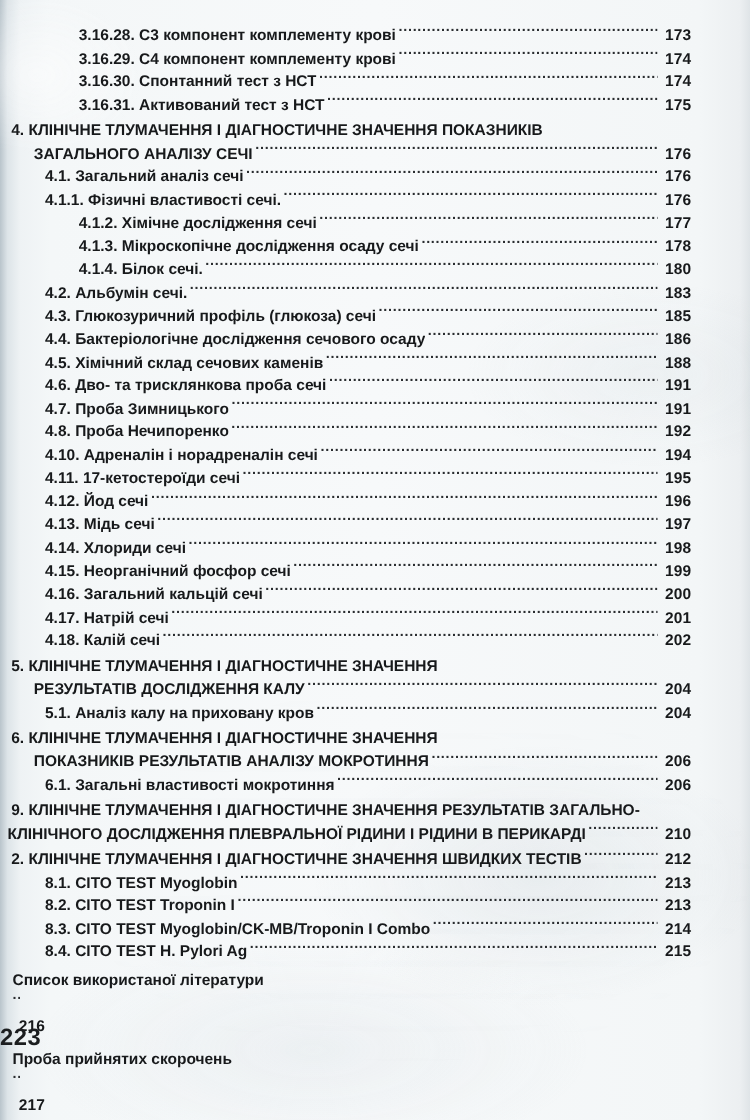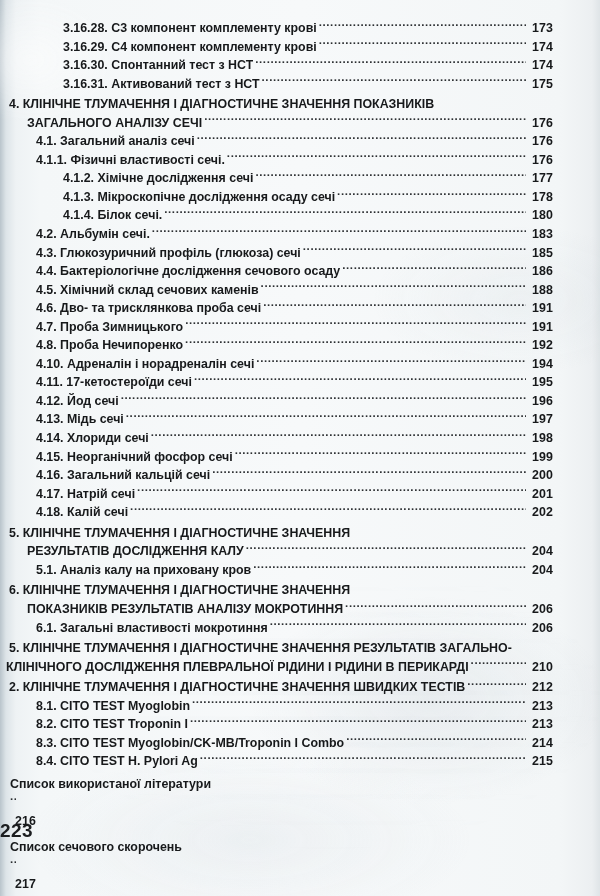--- a/index.html
+++ b/index.html
@@ -306,21 +306,21 @@
         <span class="label">ПОКАЗНИКІВ РЕЗУЛЬТАТІВ АНАЛІЗУ МОКРОТИННЯ</span>
         <span class="leader"></span>
         <span class="pageno">206</span>
       </div>
       <div class="row lvl-sub1">
         <span class="label">6.1. Загальні властивості мокротиння</span>
         <span class="leader"></span>
         <span class="pageno">206</span>
       </div>
       <div class="row lvl-sec noleader gap-top">
-        <span class="label">5. КЛІНІЧНЕ ТЛУМАЧЕННЯ І ДІАГНОСТИЧНЕ ЗНАЧЕННЯ РЕЗУЛЬТАТІВ ЗАГАЛЬНО-</span>
+        <span class="label">9. КЛІНІЧНЕ ТЛУМАЧЕННЯ І ДІАГНОСТИЧНЕ ЗНАЧЕННЯ РЕЗУЛЬТАТІВ ЗАГАЛЬНО-</span>
         <span class="pageno"></span>
       </div>
       <div class="row lvl-seccont-deep">
         <span class="label">КЛІНІЧНОГО ДОСЛІДЖЕННЯ ПЛЕВРАЛЬНОЇ РІДИНИ І РІДИНИ В ПЕРИКАРДІ</span>
         <span class="leader"></span>
         <span class="pageno">210</span>
       </div>
       <div class="row lvl-sec gap-top">
         <span class="label">2. КЛІНІЧНЕ ТЛУМАЧЕННЯ І ДІАГНОСТИЧНЕ ЗНАЧЕННЯ ШВИДКИХ ТЕСТІВ</span>
         <span class="leader"></span>
@@ -345,21 +345,21 @@
         <span class="label">8.4. CITO TEST H. Pylori Ag</span>
         <span class="leader"></span>
         <span class="pageno">215</span>
       </div>
       <div class="row lvl-back gap-small">
         <span class="label">Список використаної літератури</span>
         <span class="leader"></span>
         <span class="pageno">216</span>
       </div>
       <div class="row lvl-back gap-small">
-        <span class="label">Список сечового скорочень</span>
+        <span class="label">Проба прийнятих скорочень</span>
         <span class="leader"></span>
         <span class="pageno">217</span>
       </div>
     </div>
 
   <div class="folio">223</div>
 
 </div>
 
 </body></html>

